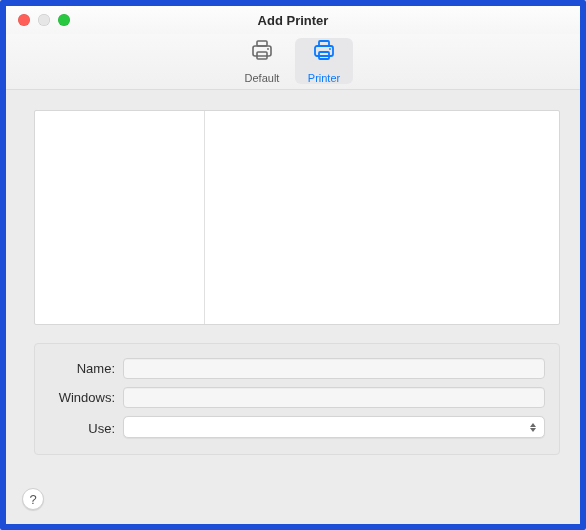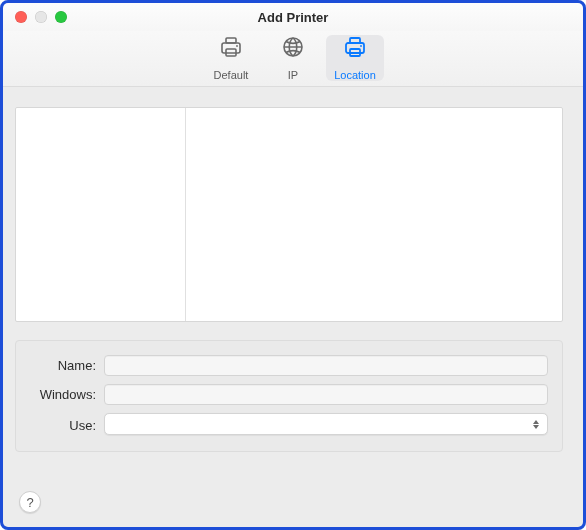--- a/index.html
+++ b/index.html
@@ -11,22 +11,22 @@
     background: #fff;
     width: 586px;
     height: 530px;
     overflow: hidden;
   }
 
   .window {
     width: 586px;
     height: 530px;
     background: #1d4ed8;
-    border: 3px solid #1d4ed8;
-    border-radius: 8px;
+    border: 6px solid #1d4ed8;
+    border-radius: 2px;
     box-shadow: 0 0 0 0.5px rgba(0,0,0,0.05);
     display: flex;
     flex-direction: column;
     overflow: hidden;
   }
 
   
   .titlebar {
     height: 28px;
     display: flex;
@@ -93,21 +93,21 @@
     color: #0a7aff;
   }
   .tab-icon { width: 24px; height: 22px; display: block; }
   .icon-gray { fill: none; stroke: #6a6a6a; stroke-width: 1.6; }
   .icon-blue { fill: none; stroke: #0a7aff; stroke-width: 1.8; }
 
   
   .content {
     flex: 1;
     background: #ececec;
-    padding: 20px 20px 14px 12px;
+    padding: 20px 20px 14px 28px;
     display: flex;
     flex-direction: column;
   }
 
   .browser-panel {
     flex: 0 0 215px;
     display: flex;
     background: #fff;
     border: 1px solid #d7d7d7;
     border-radius: 2px;
@@ -239,40 +239,29 @@
       <div class="tab">
         <svg class="tab-icon" viewBox="0 0 24 22">
           <rect class="icon-gray" x="3" y="7" width="18" height="10" rx="2"></rect>
           <rect class="icon-gray" x="7" y="2" width="10" height="5" rx="1"></rect>
           <rect class="icon-gray" x="7" y="13" width="10" height="7" rx="1"></rect>
           <circle cx="18" cy="10" r="0.9" fill="#6a6a6a"></circle>
         </svg>
         <span class="tab-label">Default</span>
       </div>
 
-      <div class="tab">
-        <svg class="tab-icon" viewBox="0 0 24 22">
-          <circle class="icon-gray" cx="12" cy="11" r="9"></circle>
-          <path class="icon-gray" d="M3 11 H21"></path>
-          <path class="icon-gray" d="M12 2 C7 6 7 16 12 20"></path>
-          <path class="icon-gray" d="M12 2 C17 6 17 16 12 20"></path>
-          <path class="icon-gray" d="M5 5.5 C9 8 15 8 19 5.5"></path>
-          <path class="icon-gray" d="M5 16.5 C9 14 15 14 19 16.5"></path>
-        </svg>
-        <span class="tab-label">IP</span>
-      </div>
 
       <div class="tab selected">
         <svg class="tab-icon" viewBox="0 0 24 22">
           <rect class="icon-blue" x="3" y="7" width="18" height="10" rx="2"></rect>
           <rect class="icon-blue" x="7" y="2" width="10" height="5" rx="1"></rect>
           <rect class="icon-blue" x="7" y="13" width="10" height="7" rx="1"></rect>
           <circle cx="18" cy="10" r="0.9" fill="#0a7aff"></circle>
         </svg>
-        <span class="tab-label">Location</span>
+        <span class="tab-label">Printer</span>
       </div>
 
     </div>
   </div>
 
   <div class="content">
 
     <div class="browser-panel">
       <div class="browser-left"></div>
       <div class="browser-right"></div>

